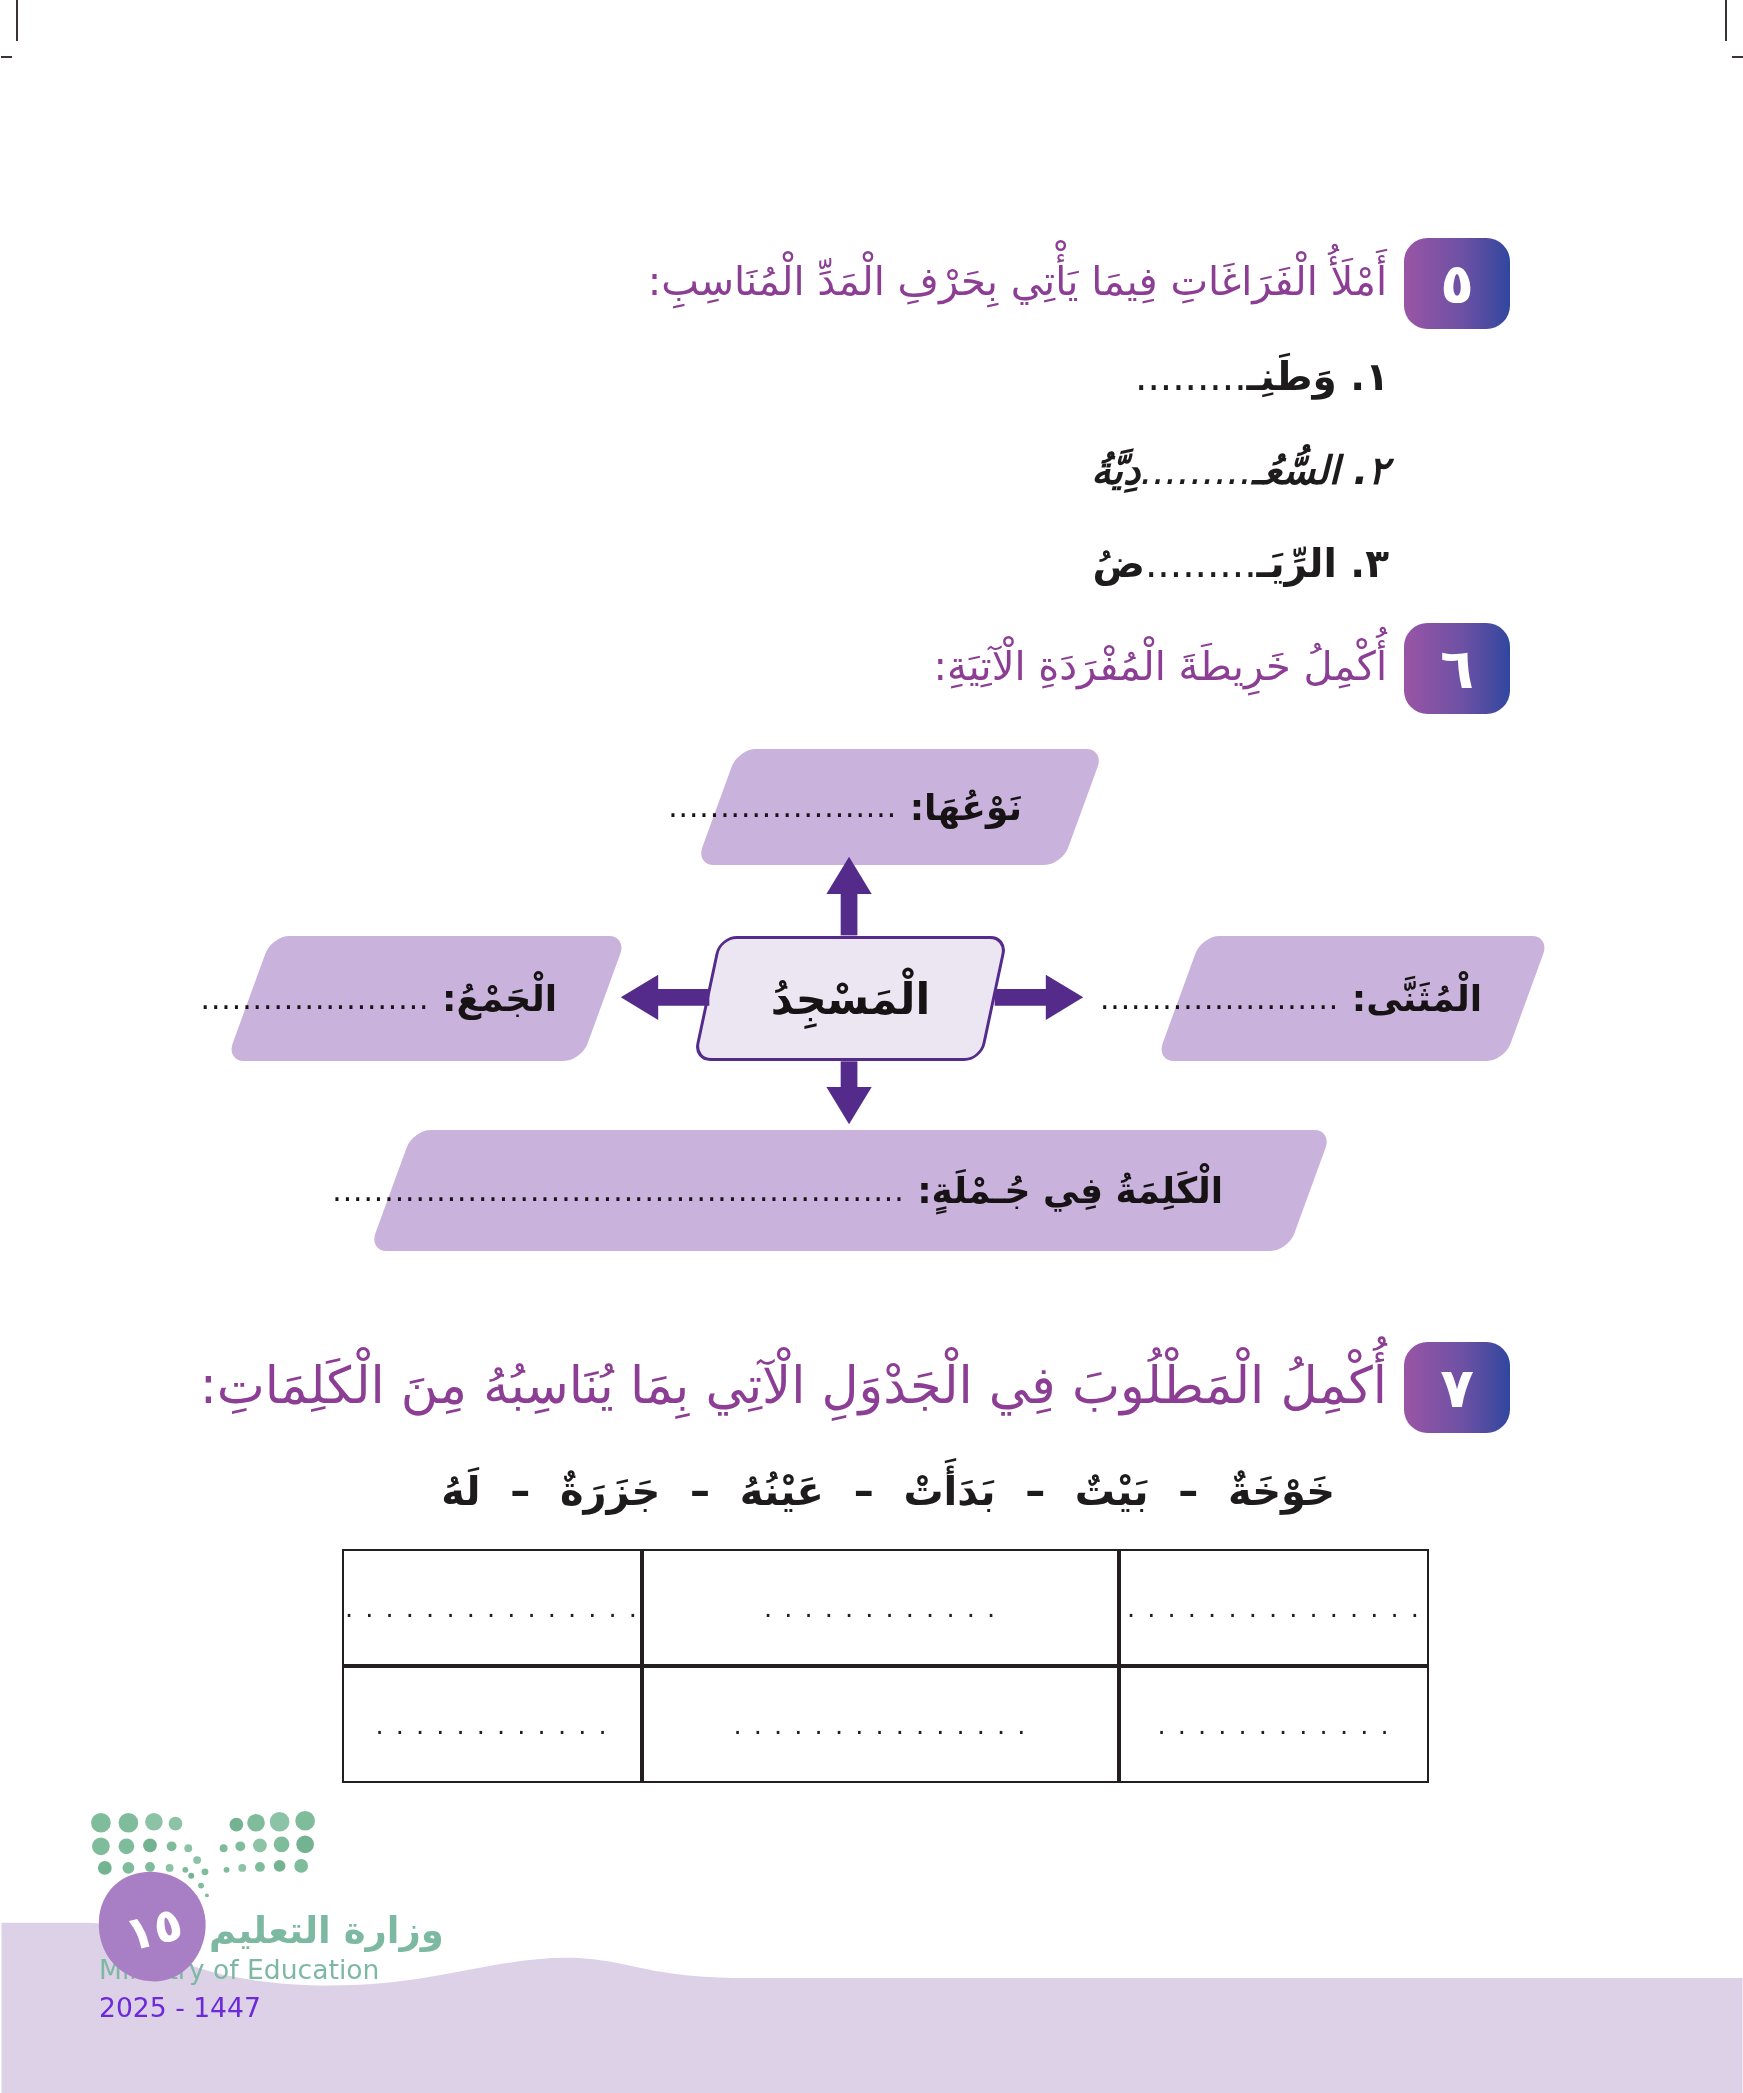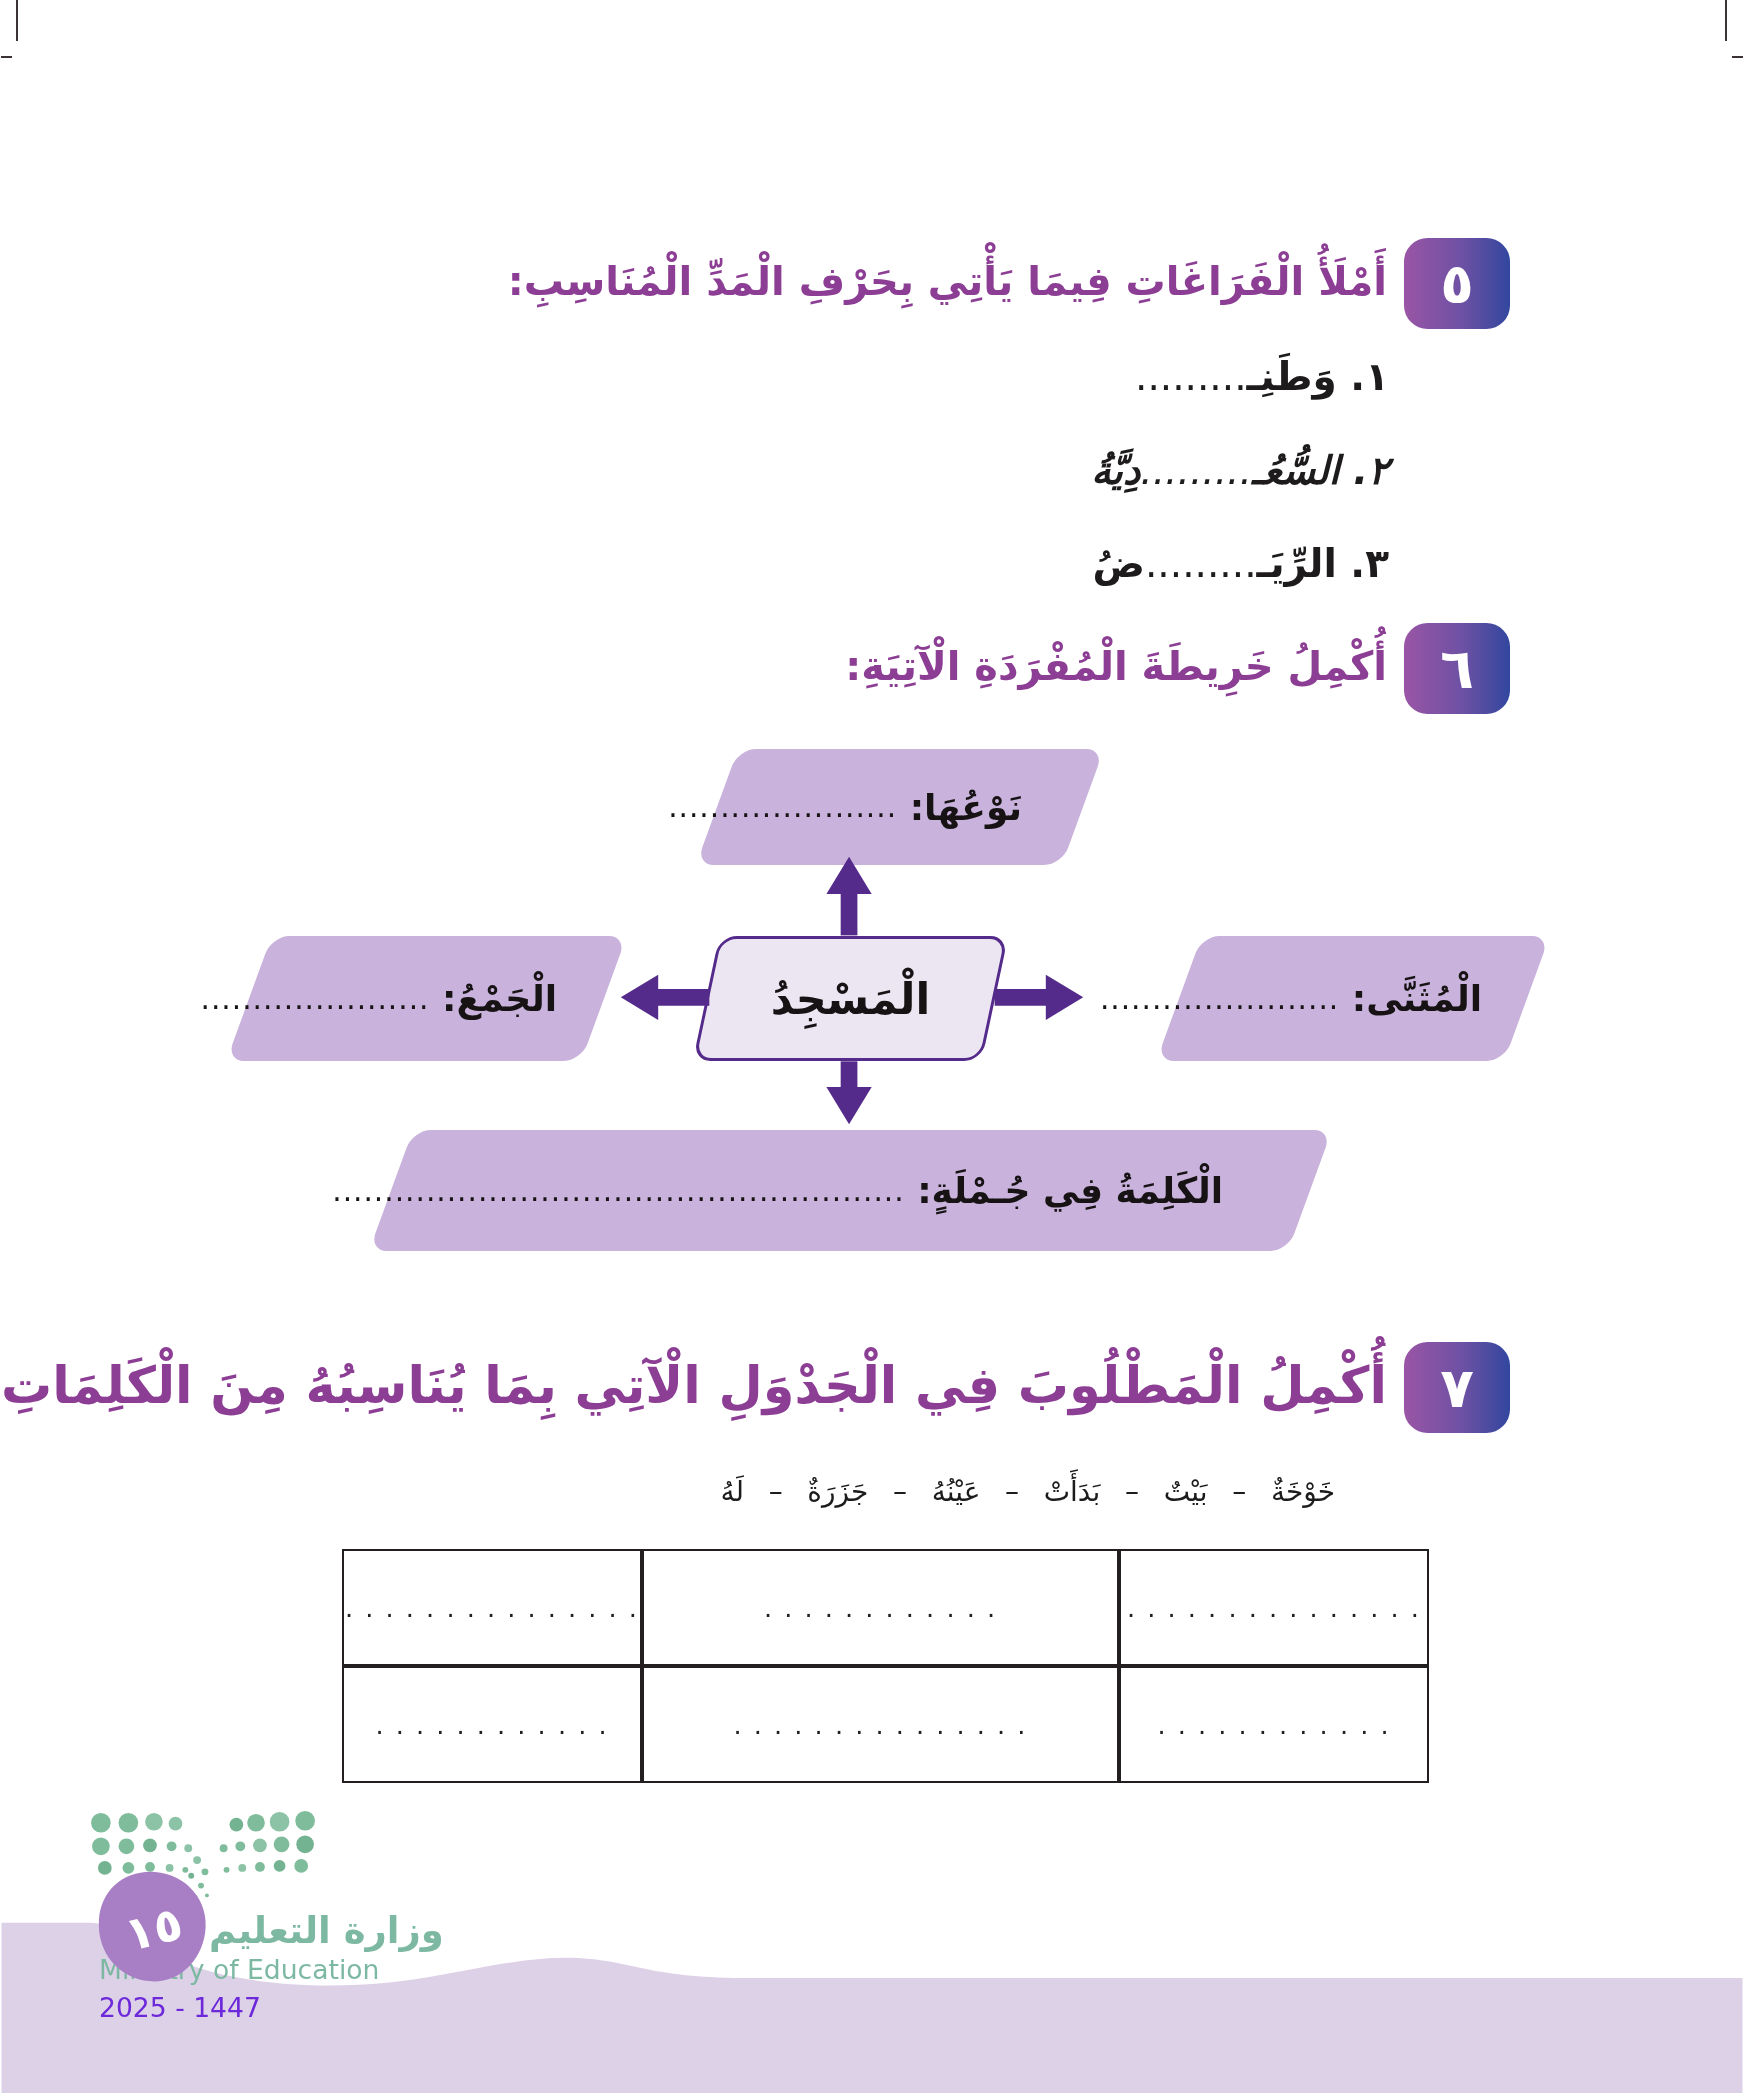--- a/index.html
+++ b/index.html
@@ -12,21 +12,21 @@
   .cropmark{position:absolute;background:#3a3233;}
   
   .badge{
     position:absolute;right:234px;width:106px;height:91px;border-radius:23.6px;
     background:linear-gradient(90deg,#9a55a5 0%,#6d51a4 55%,#31479e 100%);
     color:#fff;display:flex;align-items:center;justify-content:center;
     font-size:55px;font-weight:700;
   }
   .ex-title{
     position:absolute;right:357px;height:91px;line-height:91px;
-    color:#8c3d94;font-weight:700;font-size:40px;white-space:nowrap;text-align:right;
+    color:#8c3d94;font-weight:400;font-size:40px;white-space:nowrap;text-align:right;
   }
   .fill-item{
     position:absolute;right:355px;height:87px;line-height:87px;
     font-size:39px;font-weight:700;white-space:nowrap;
   }
   .dots{font-weight:400;letter-spacing:1px;}
   
   .par{
     position:absolute;background:#c9b3dc;border-radius:17.7px;transform:skewX(-20deg);
   }
@@ -41,21 +41,21 @@
   }
   .center-label{
     position:absolute;left:706px;top:936px;width:289px;height:126px;
     display:flex;align-items:center;justify-content:center;
     font-size:43px;font-weight:700;color:#171314;
   }
   .map-arrows{position:absolute;left:591px;top:837px;}
   
   .word-bank{
     position:absolute;right:409px;top:1450px;height:83px;line-height:83px;
-    font-size:28px;font-weight:400;white-space:nowrap;word-spacing:15.8px;
+    font-size:40px;font-weight:700;white-space:nowrap;word-spacing:15.8px;
   }
   
   .ws-table{
     position:absolute;left:341px;top:1549px;width:1088px;direction:rtl;
     display:grid;grid-template-columns:310px 477px 300px;grid-auto-rows:117px;
   }
   .hcell{
     background:linear-gradient(90deg,#665ca9 0%,#2b4fa6 100%);
     color:#fff;display:flex;align-items:center;justify-content:center;
     font-size:34px;font-weight:700;white-space:nowrap;

